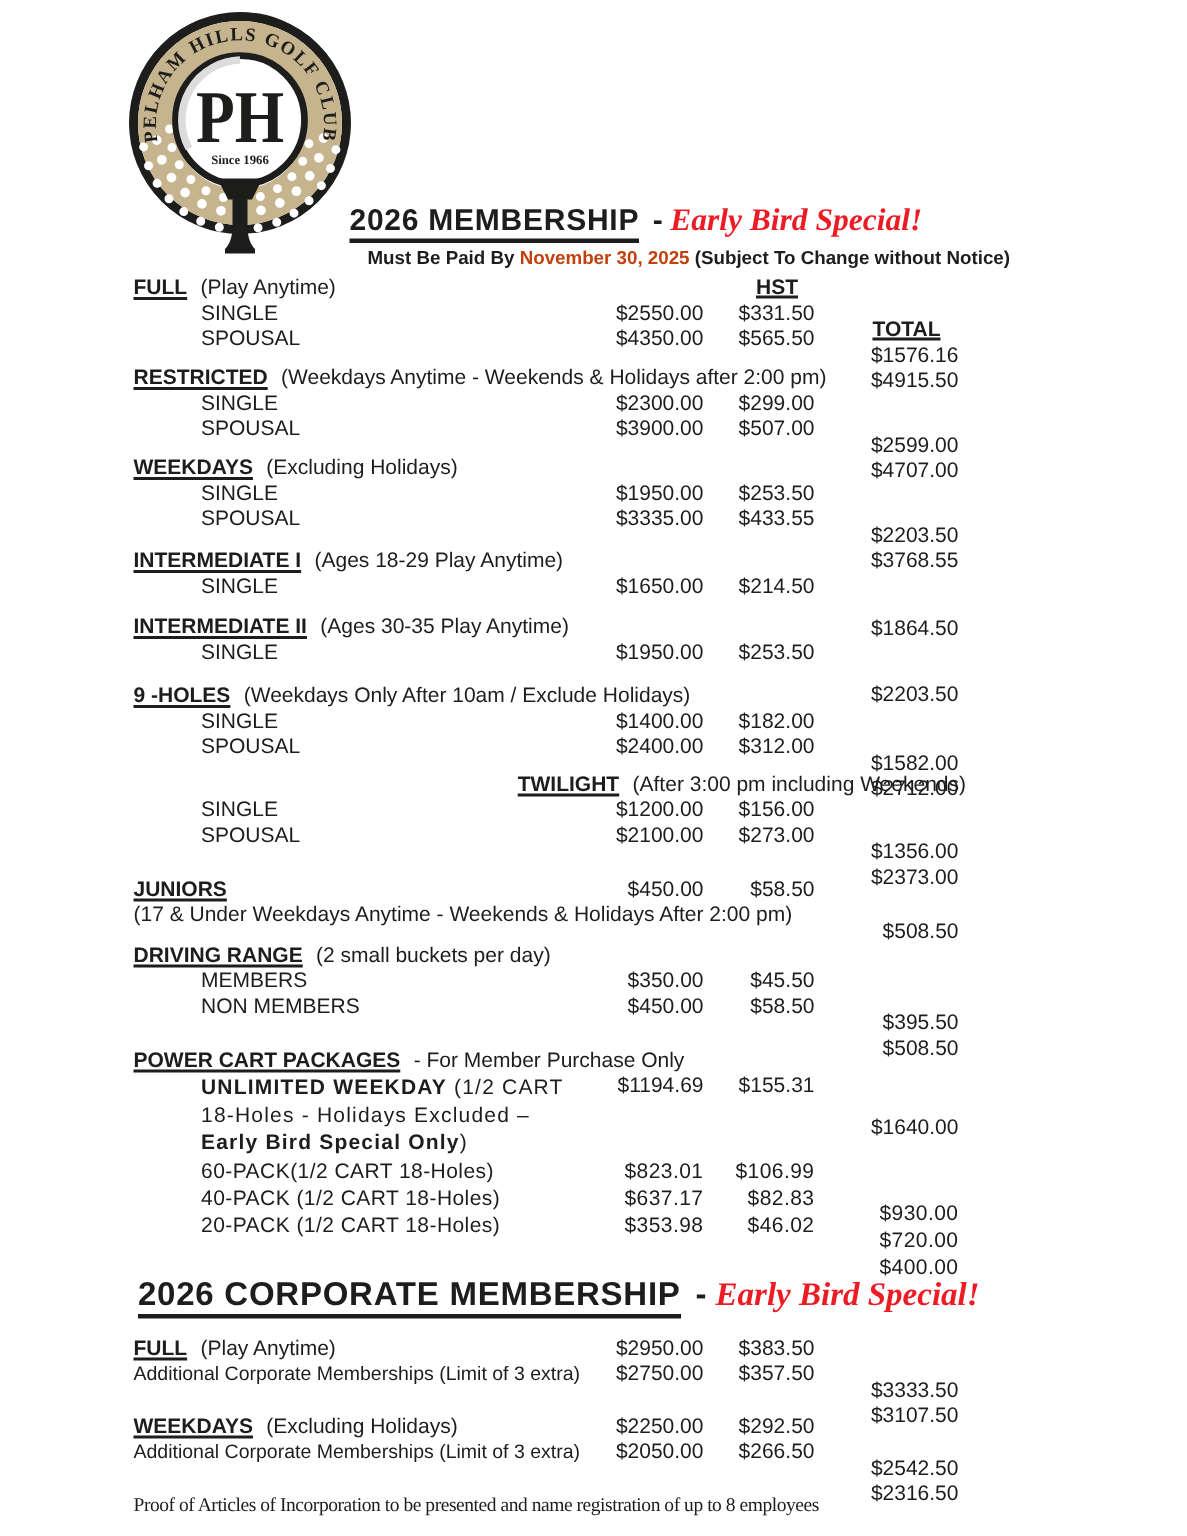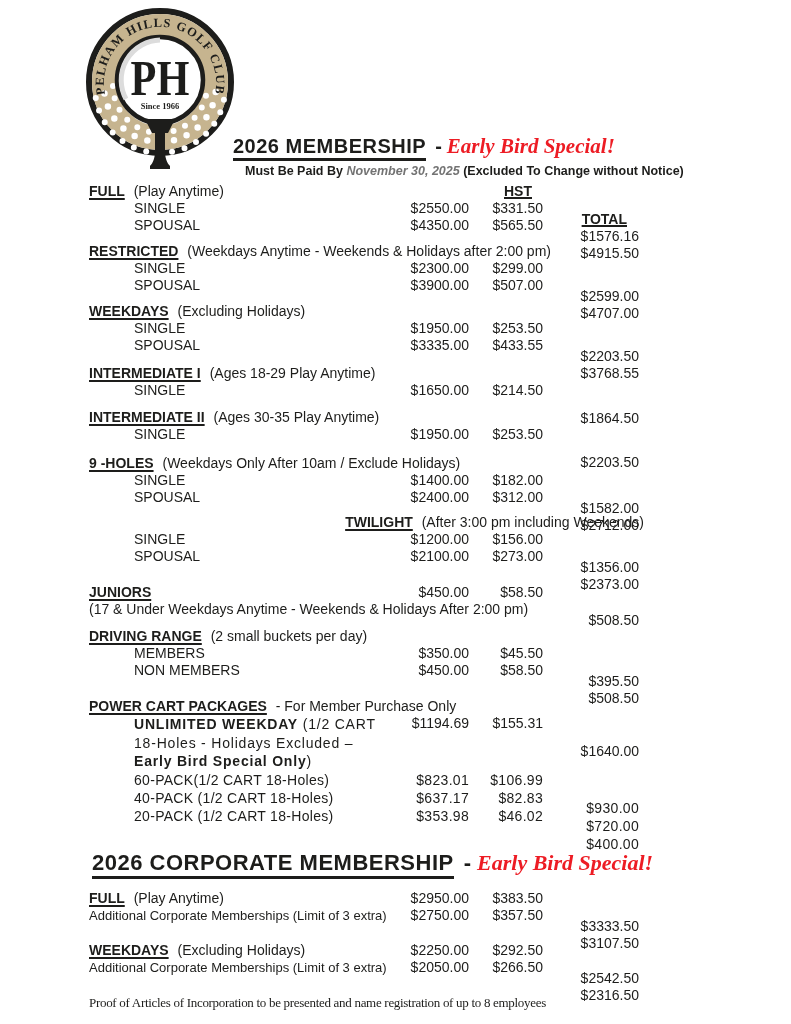--- a/index.html
+++ b/index.html
@@ -16,21 +16,21 @@
   
   .title-block{position:absolute;left:233px;top:134px;}
   .title-line{font-size:20px;font-weight:bold;white-space:nowrap;line-height:24px;}
   .title-main{border-bottom:3px solid #1d1d1b;padding-bottom:1px;letter-spacing:0.5px;}
   .title-sep{margin:0 5px 0 9px;}
   .special{
     font-family:"Liberation Serif", serif;font-style:italic;font-weight:bold;
     color:#ed1c24;font-size:21px;
   }
   .paid-line{margin-top:6px;margin-left:12px;font-size:12.5px;font-weight:bold;white-space:nowrap;}
-  .paid-date{color:#737373;font-style:italic;}
+  .paid-date{color:#c2410c;}
 
   
   .content{position:absolute;left:89px;top:183px;width:555px;font-size:14px;}
   .row{position:relative;height:17px;line-height:17px;white-space:nowrap;}
   .row18{height:18px;line-height:18px;letter-spacing:0.3px;}
   .multi{height:56px;}
   .multi .lbl-line{line-height:18.5px;padding-left:45px;letter-spacing:0.8px;}
   .cell{position:absolute;top:0;text-align:right;}
   .c1{right:175px;width:115px;}
   .c2{right:101px;width:72px;}
@@ -83,21 +83,21 @@
     <path d="M 61 113 H 91 L 84 127 L 81 127 L 81 145 C 81 152 83 157 86 160 L 86 163 H 66 L 66 160 C 69 157 71 152 71 145 L 71 127 L 68 127 Z" fill="#1d1d1b"></path>
   </svg>
 
   <div class="title-block">
     <div class="title-line">
       <span class="title-main">2026 MEMBERSHIP</span><span class="title-sep">-</span><span class="special">Early Bird Special!</span>
     </div>
     <div class="paid-line">
       <span>Must Be Paid By</span>
       <span class="paid-date">November 30, 2025</span>
-      <span>(Excluded To Change without Notice)</span>
+      <span>(Subject To Change without Notice)</span>
     </div>
   </div>
 
   <div class="content">
 
     <div class="row">
       <span class="sec-name">FULL</span>
       <span class="sec-note">(Play Anytime)</span>
       <span class="cell c2 hd hd2">HST</span>
       <span class="cell c3 hd hd3">TOTAL</span>

